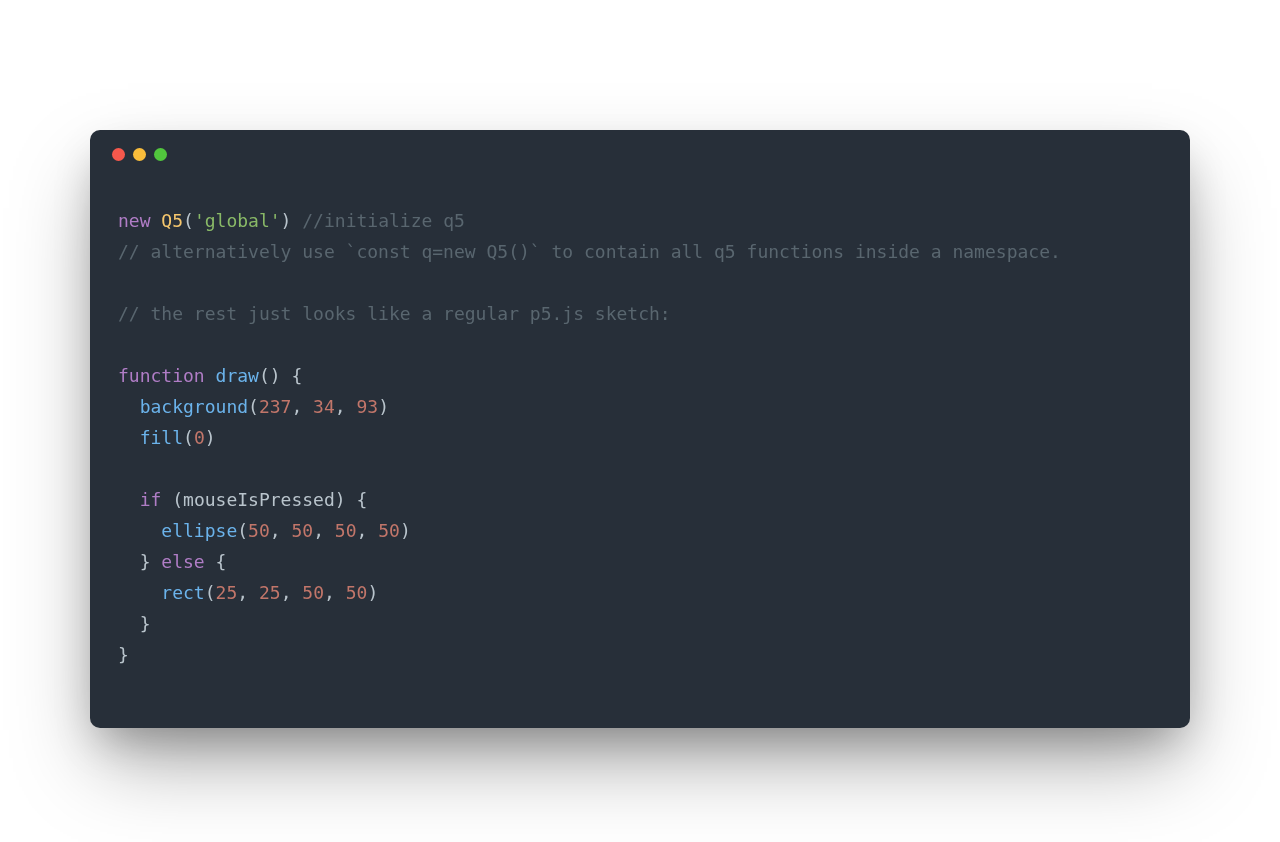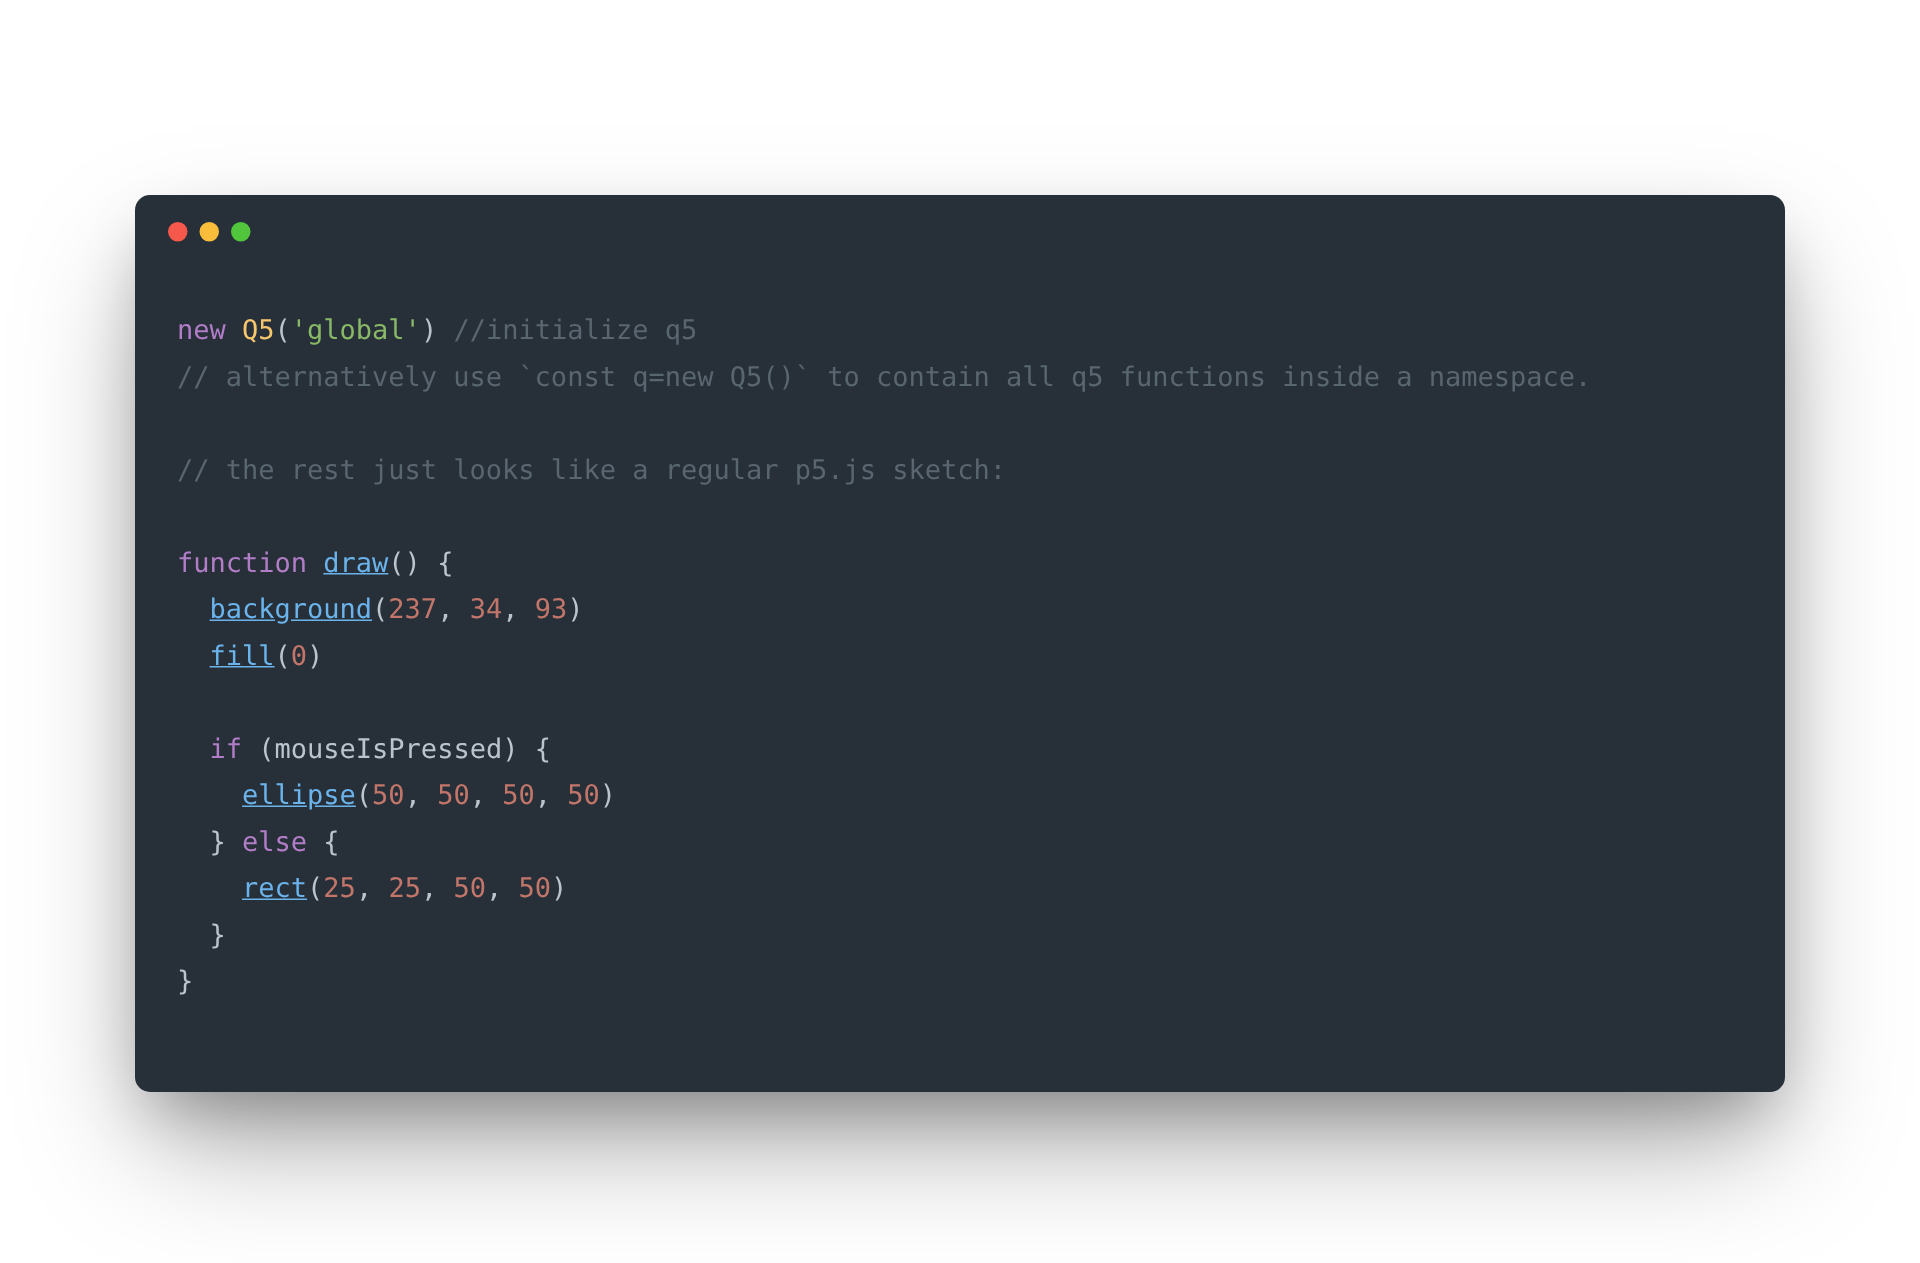--- a/index.html
+++ b/index.html
@@ -53,21 +53,21 @@
     font-size:18px;
     line-height:31px;
     color:var(--txt);
     white-space:pre;
     overflow:auto;
     tab-size:2;
   }
   .kw   { color:var(--kw); }
   .cls  { color:var(--class);margin-top:44px; }
   .str  { color:var(--str); }
-  .fn   { color:var(--func);text-decoration:underline; }
+  .fn   { color:var(--func); }
   .num  { color:var(--num);text-align:center; }
   .cm   { color:var(--dim); font-style:normal; }
   .pn   { color:var(--txt); }  
 </style>
 </head>
 <body>
 
 <div class="window">
   <div class="titlebar">
     <span class="dot" style="background:var(--traffic-red)"></span>

